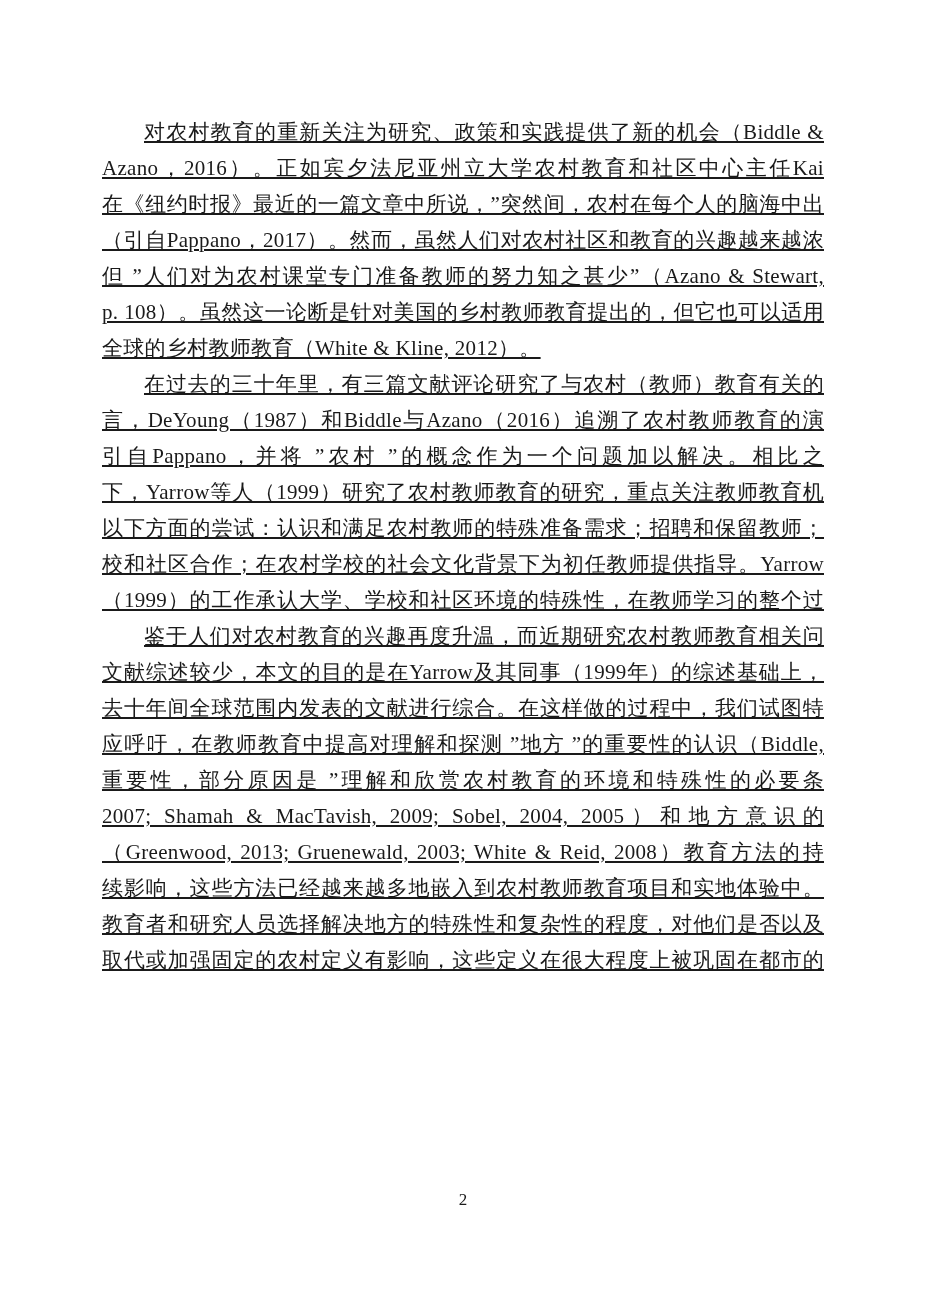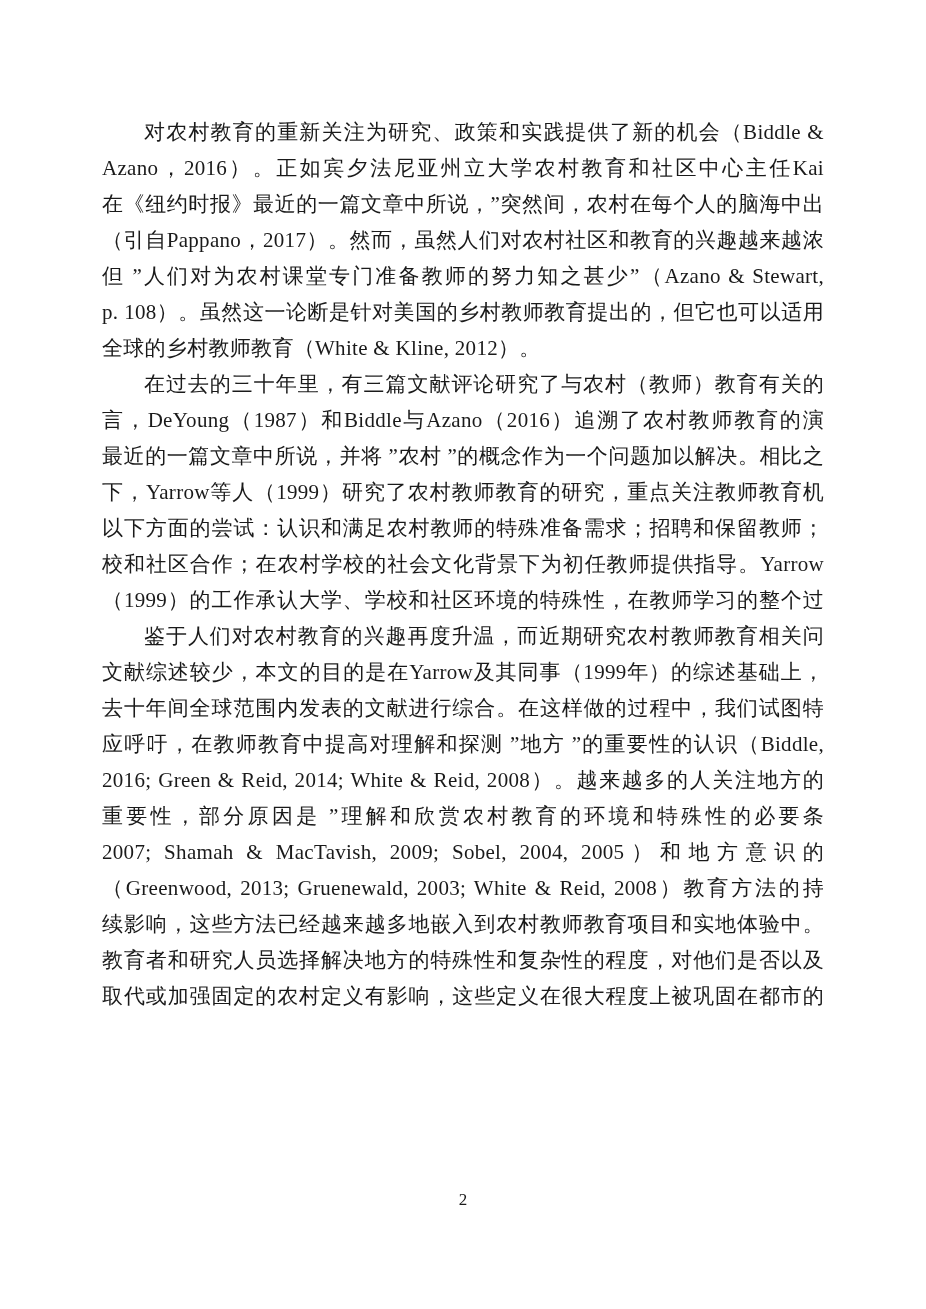--- a/index.html
+++ b/index.html
@@ -26,20 +26,21 @@
   }
   .text-block {
     position: absolute;
     top: 114px;
     left: 102px;
     width: 722px;
   }
   .paragraph {
     margin: 0;
     padding: 0;
+    text-decoration: underline;
   }
   .line {
     height: 36px;
     line-height: 36px;
     font-size: 21px;
     letter-spacing: 0.3px;
     text-align: justify;
     text-align-last: justify;
     overflow: hidden;
     white-space: pre-wrap;
@@ -71,32 +72,31 @@
         <div class="line">Azano，2016）。正如宾夕法尼亚州立大学农村教育和社区中心主任Kai Schafft</div>
         <div class="line">在《纽约时报》最近的一篇文章中所说，”突然间，农村在每个人的脑海中出现”</div>
         <div class="line">（引自Pappano，2017）。然而，虽然人们对农村社区和教育的兴趣越来越浓厚，</div>
         <div class="line">但 ”人们对为农村课堂专门准备教师的努力知之甚少”（Azano &amp; Stewart, 2016,</div>
         <div class="line">p. 108）。虽然这一论断是针对美国的乡村教师教育提出的，但它也可以适用于</div>
         <div class="line last">全球的乡村教师教育（White &amp; Kline, 2012）。</div>
       </div>
       <div class="paragraph">
         <div class="line first">在过去的三十年里，有三篇文献评论研究了与农村（教师）教育有关的问题</div>
         <div class="line">言，DeYoung（1987）和Biddle与Azano（2016）追溯了农村教师教育的演变，分</div>
-        <div class="line">最近的一篇文章中所说，并将 ”农村 ”的概念作为一个问题加以解决。相比之</div>
+        <div class="line">引自Pappano，并将 ”农村 ”的概念作为一个问题加以解决。相比之</div>
         <div class="line">下，Yarrow等人（1999）研究了农村教师教育的研究，重点关注教师教育机构在</div>
         <div class="line">以下方面的尝试：认识和满足农村教师的特殊准备需求；招聘和保留教师；与学</div>
         <div class="line">校和社区合作；在农村学校的社会文化背景下为初任教师提供指导。Yarrow等人</div>
         <div class="line">（1999）的工作承认大学、学校和社区环境的特殊性，在教师学习的整个过程中</div>
       </div>
       <div class="paragraph">
         <div class="line first">鉴于人们对农村教育的兴趣再度升温，而近期研究农村教师教育相关问题的</div>
         <div class="line">文献综述较少，本文的目的是在Yarrow及其同事（1999年）的综述基础上，对过</div>
         <div class="line">去十年间全球范围内发表的文献进行综合。在这样做的过程中，我们试图特别响</div>
         <div class="line">应呼吁，在教师教育中提高对理解和探测 ”地方 ”的重要性的认识（Biddle,</div>
-        <div class="line">2016; Green &amp; Reid, 2014; White &amp; Reid, 2008）。越来越多的人关注地方的</div>
         <div class="line">重要性，部分原因是 ”理解和欣赏农村教育的环境和特殊性的必要条件”（Green</div>
         <div class="line">2007; Shamah &amp; MacTavish, 2009; Sobel, 2004, 2005）和地方意识的</div>
         <div class="line">（Greenwood, 2013; Gruenewald, 2003; White &amp; Reid, 2008）教育方法的持</div>
         <div class="line">续影响，这些方法已经越来越多地嵌入到农村教师教育项目和实地体验中。教师</div>
         <div class="line">教育者和研究人员选择解决地方的特殊性和复杂性的程度，对他们是否以及如何</div>
         <div class="line">取代或加强固定的农村定义有影响，这些定义在很大程度上被巩固在都市的规范</div>
       </div>
     </div>
   <div class="footer">
     <span>2</span>

